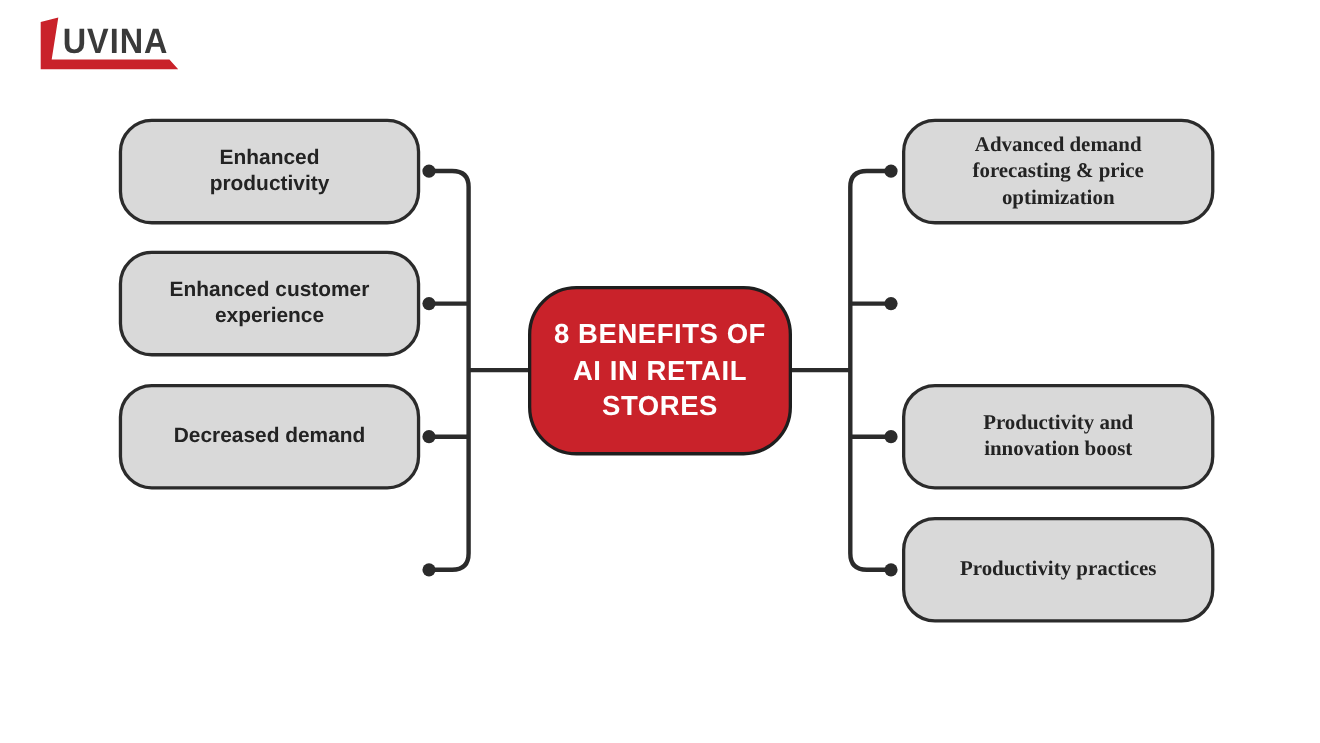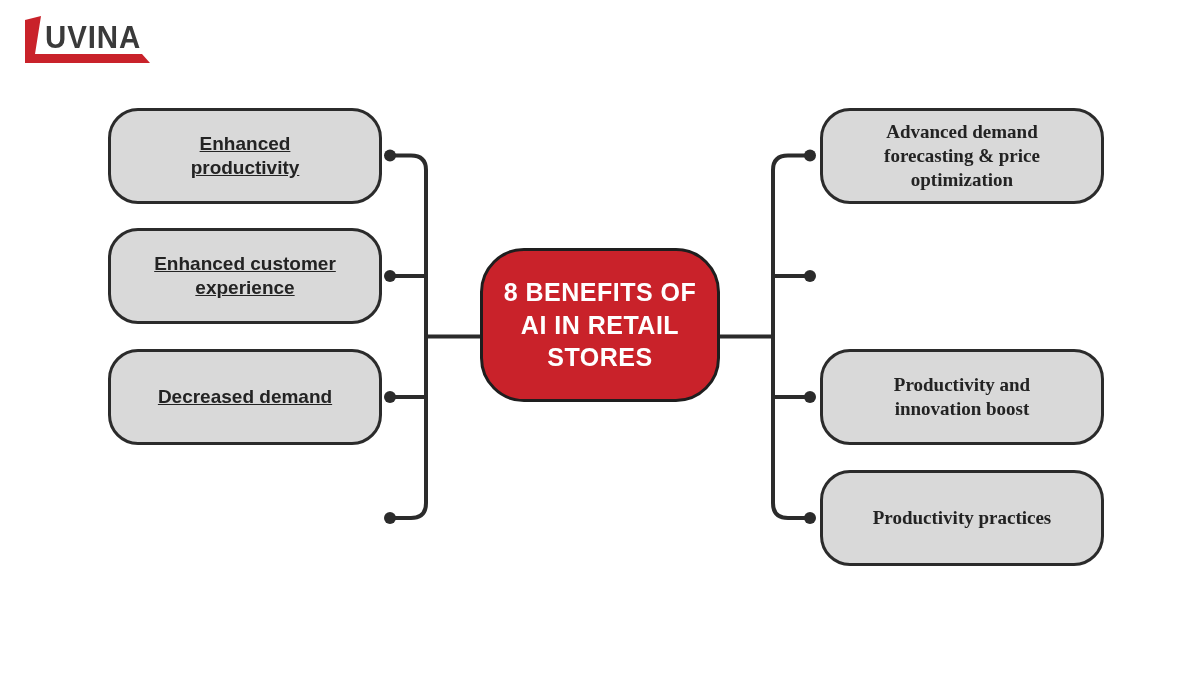--- a/index.html
+++ b/index.html
@@ -13,21 +13,21 @@
   body{
     position:relative;
     width:1200px;height:675px;
     background:#FFFFFF;
     font-family:"Liberation Sans", sans-serif;
     overflow:hidden;
   }
   .canvas{position:absolute;inset:0;}
 
   
-  .logo{position:absolute;left:14px;top:12px;width:150px;height:58px;}
+  .logo{position:absolute;left:26px;top:12px;width:150px;height:58px;}
   .logo svg{position:absolute;left:0;top:0;}
   .logo-text{
     position:absolute;left:31px;top:7px;
     font-size:32px;font-weight:700;color:#3A3A3A;
     letter-spacing:1px;transform:scaleX(0.92);transform-origin:left top;
     line-height:36px;
   }
 
   
   .connectors{position:absolute;left:0;top:0;width:1200px;height:675px;pointer-events:none;}
@@ -39,26 +39,26 @@
     position:absolute;
     background:var(--node-fill);
     border:3.5px solid var(--line);
     border-radius:30px;
     display:flex;align-items:center;justify-content:center;
     text-align:center;
     font-weight:700;font-size:19px;color:#232323;
     line-height:1.28;white-space:pre-line;
     padding:6px 14px;
   }
-  .node.left{left:108px;width:274px;height:96px;text-decoration:underline;}
+  .node.left{left:108px;width:274px;height:96px;}
   .node.right{left:820px;width:284px;height:96px;font-family:Liberation Serif, serif;}
   .n1{top:108px;} .n2{top:228px;} .n3{top:349px;} .n4{top:470px;}
 
   .center-node{
-    position:absolute;left:480px;top:248px;width:240px;height:154px;
+    position:absolute;left:480px;top:260px;width:240px;height:154px;
     background:var(--accent-red);
     border:3px solid #1E1E1E;
     border-radius:44px;
     display:flex;align-items:center;justify-content:center;
     text-align:center;
     color:var(--center-text);
     font-weight:700;font-size:25px;letter-spacing:0.5px;
     line-height:1.3;white-space:pre-line;
   }
 </style>

